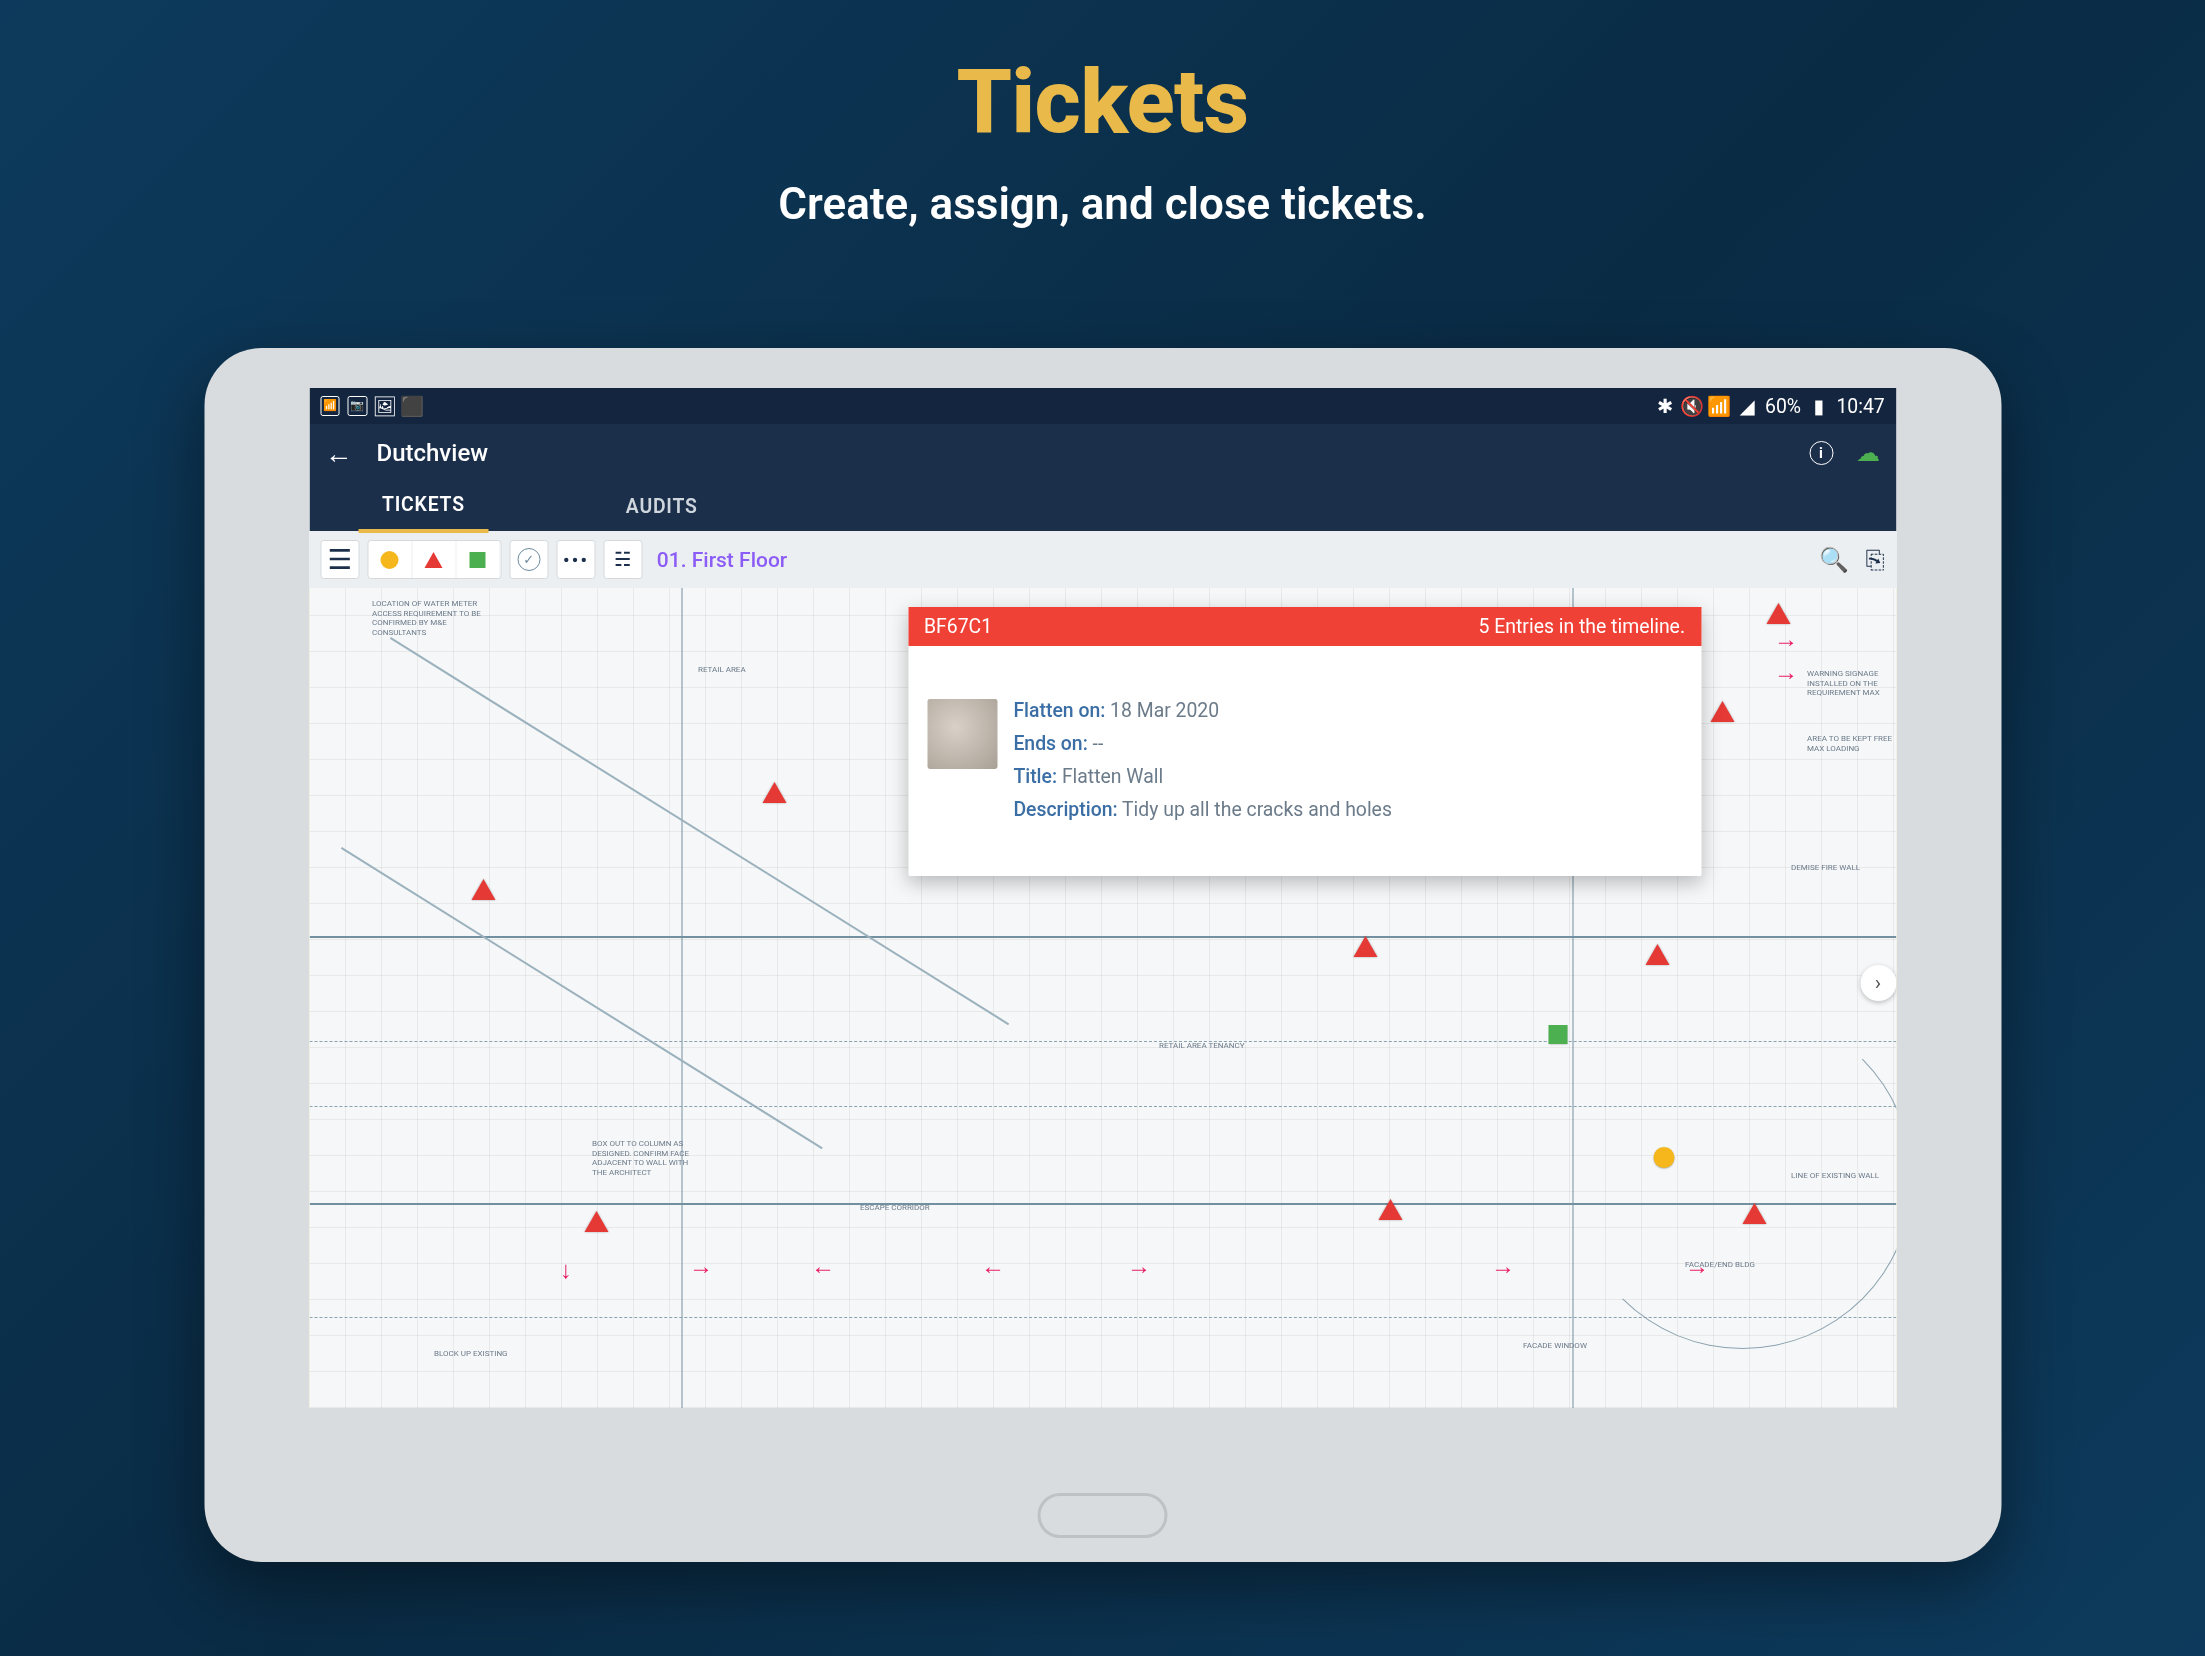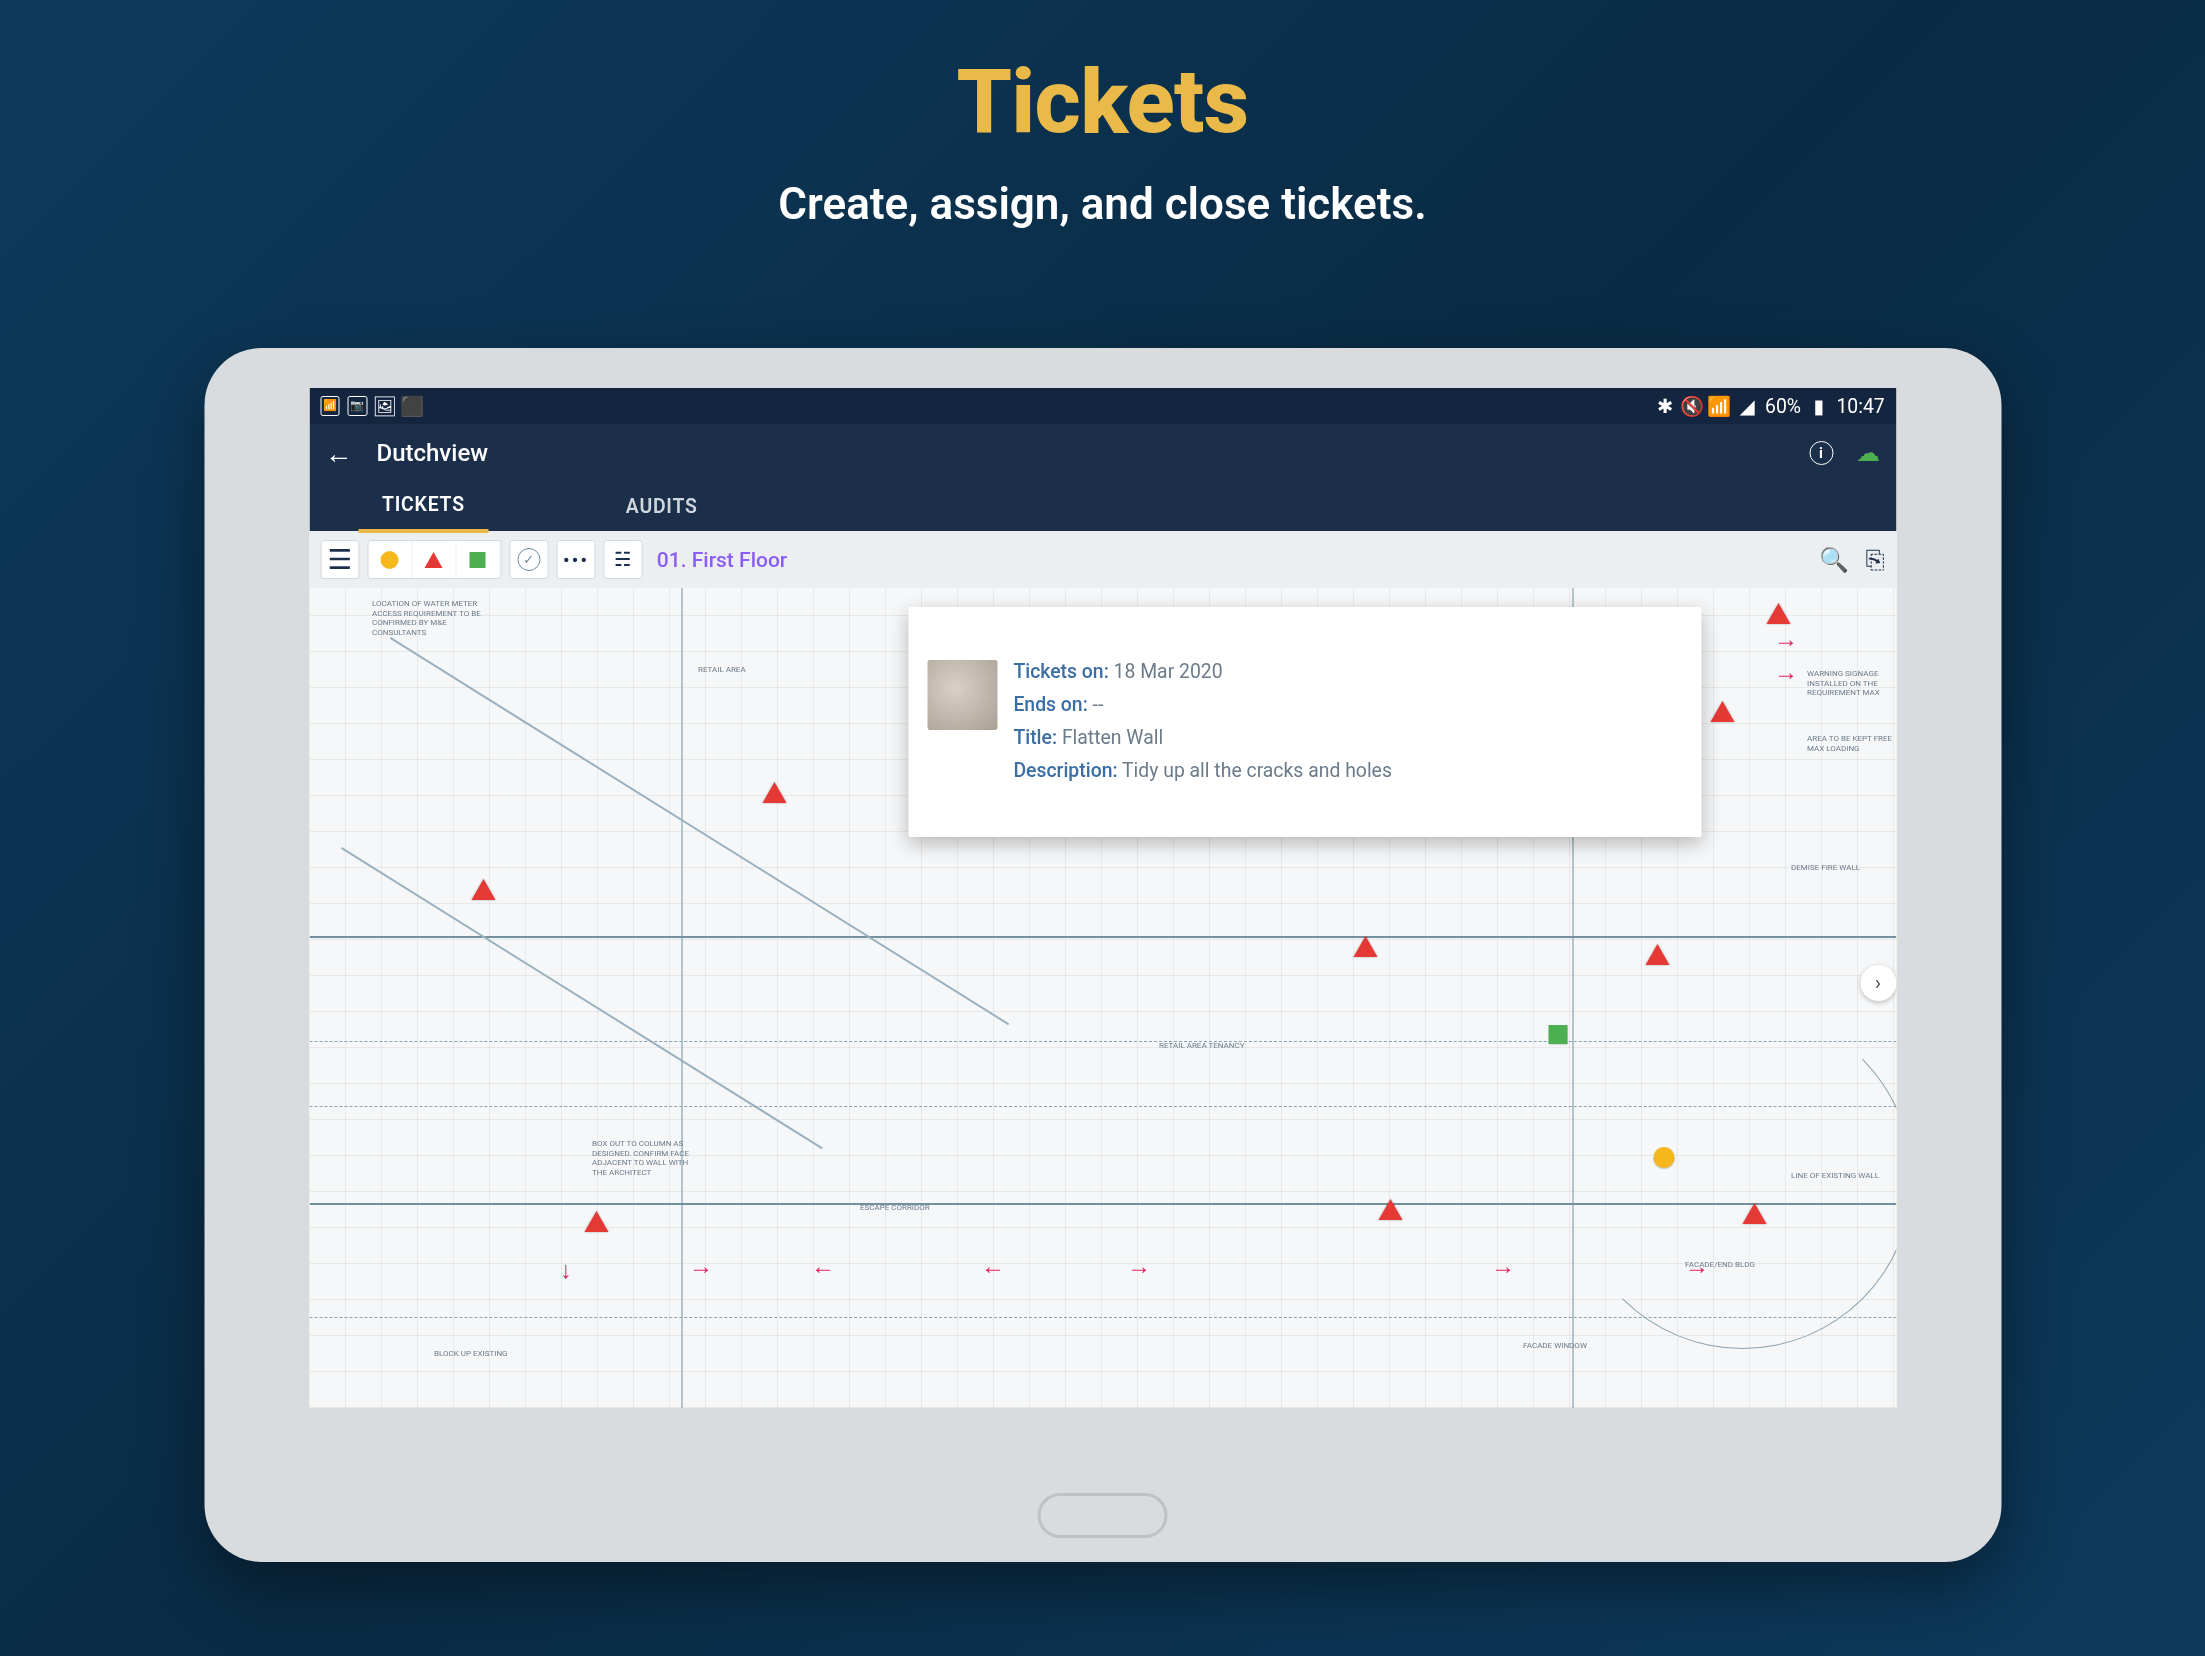--- a/index.html
+++ b/index.html
@@ -346,25 +346,29 @@
       <div class="arrow-red" style="left:380px; top:664px;">→</div>
       <div class="arrow-red" style="left:502px; top:664px;">←</div>
       <div class="arrow-red" style="left:672px; top:664px;">←</div>
       <div class="arrow-red" style="left:818px; top:664px;">→</div>
       <div class="arrow-red" style="left:1182px; top:664px;">→</div>
       <div class="arrow-red" style="left:1376px; top:664px;">→</div>
       <div class="arrow-red" style="left:1465px; top:37px;">→</div>
       <div class="arrow-red" style="left:1465px; top:70px;">→</div>
 
       <div class="ticket-card">
+        <div class="ticket-header">
+          <span>BF67C1</span>
+          <span>5 Entries in the timeline.</span>
+        </div>
         <div class="ticket-body">
           <div class="ticket-thumb"></div>
           <div class="ticket-fields">
             <div>
-              <span class="label">Tickets on:</span>
+              <span class="label">Flatten on:</span>
               <span class="value">18 Mar 2020</span>
             </div>
             <div>
               <span class="label">Ends on:</span>
               <span class="value">--</span>
             </div>
             <div>
               <span class="label">Title:</span>
               <span class="value">Flatten Wall</span>
             </div>

